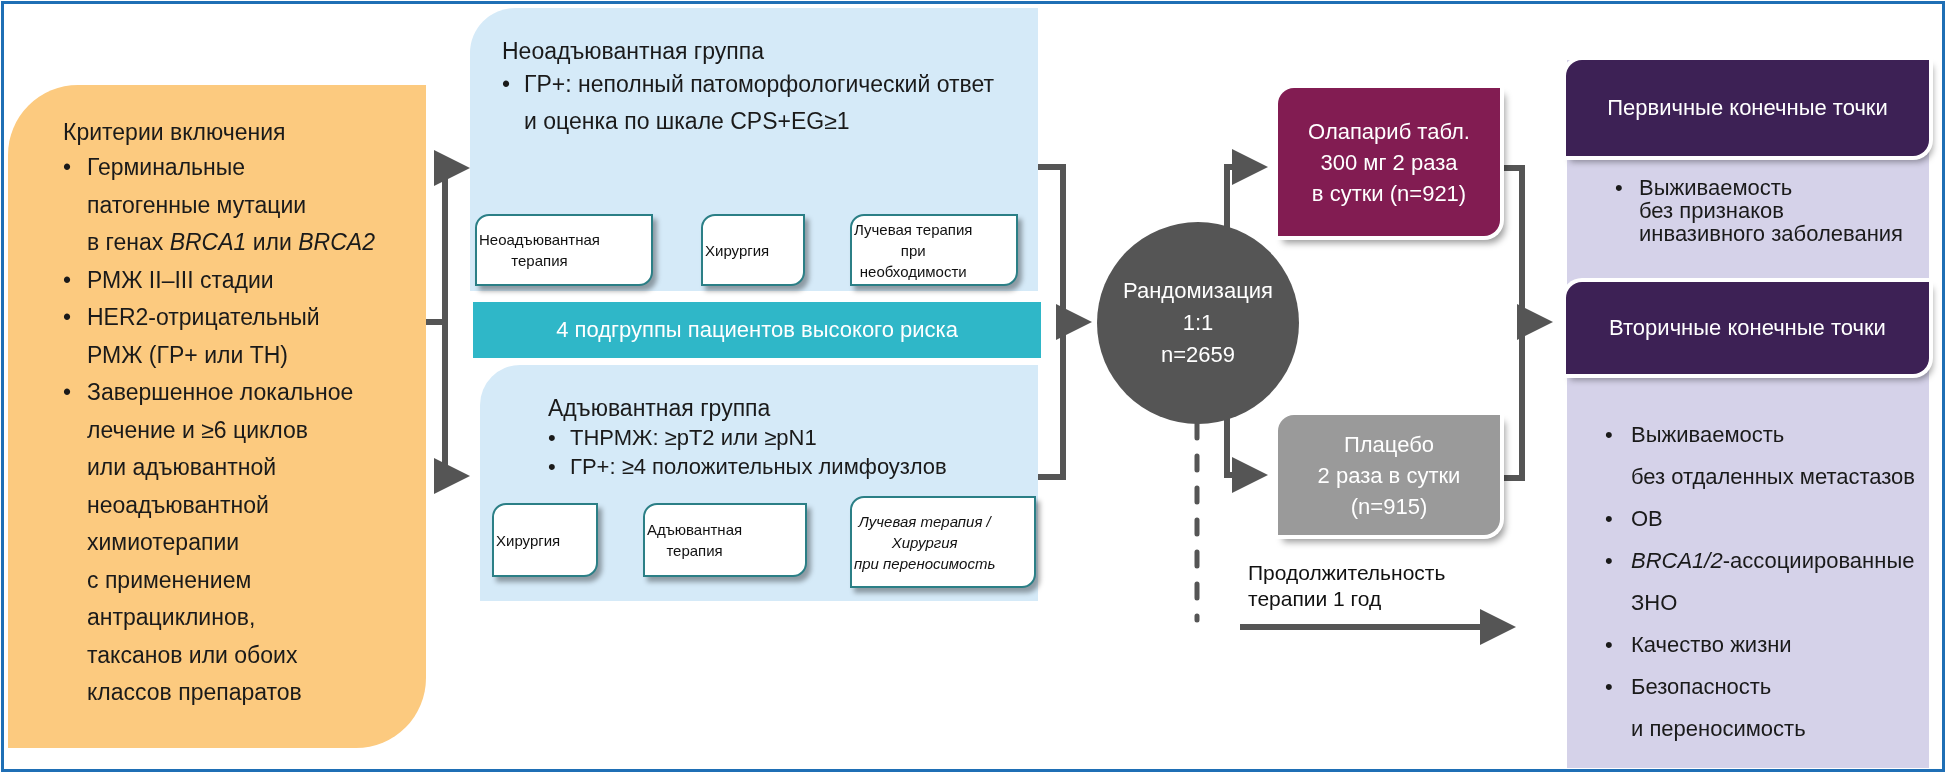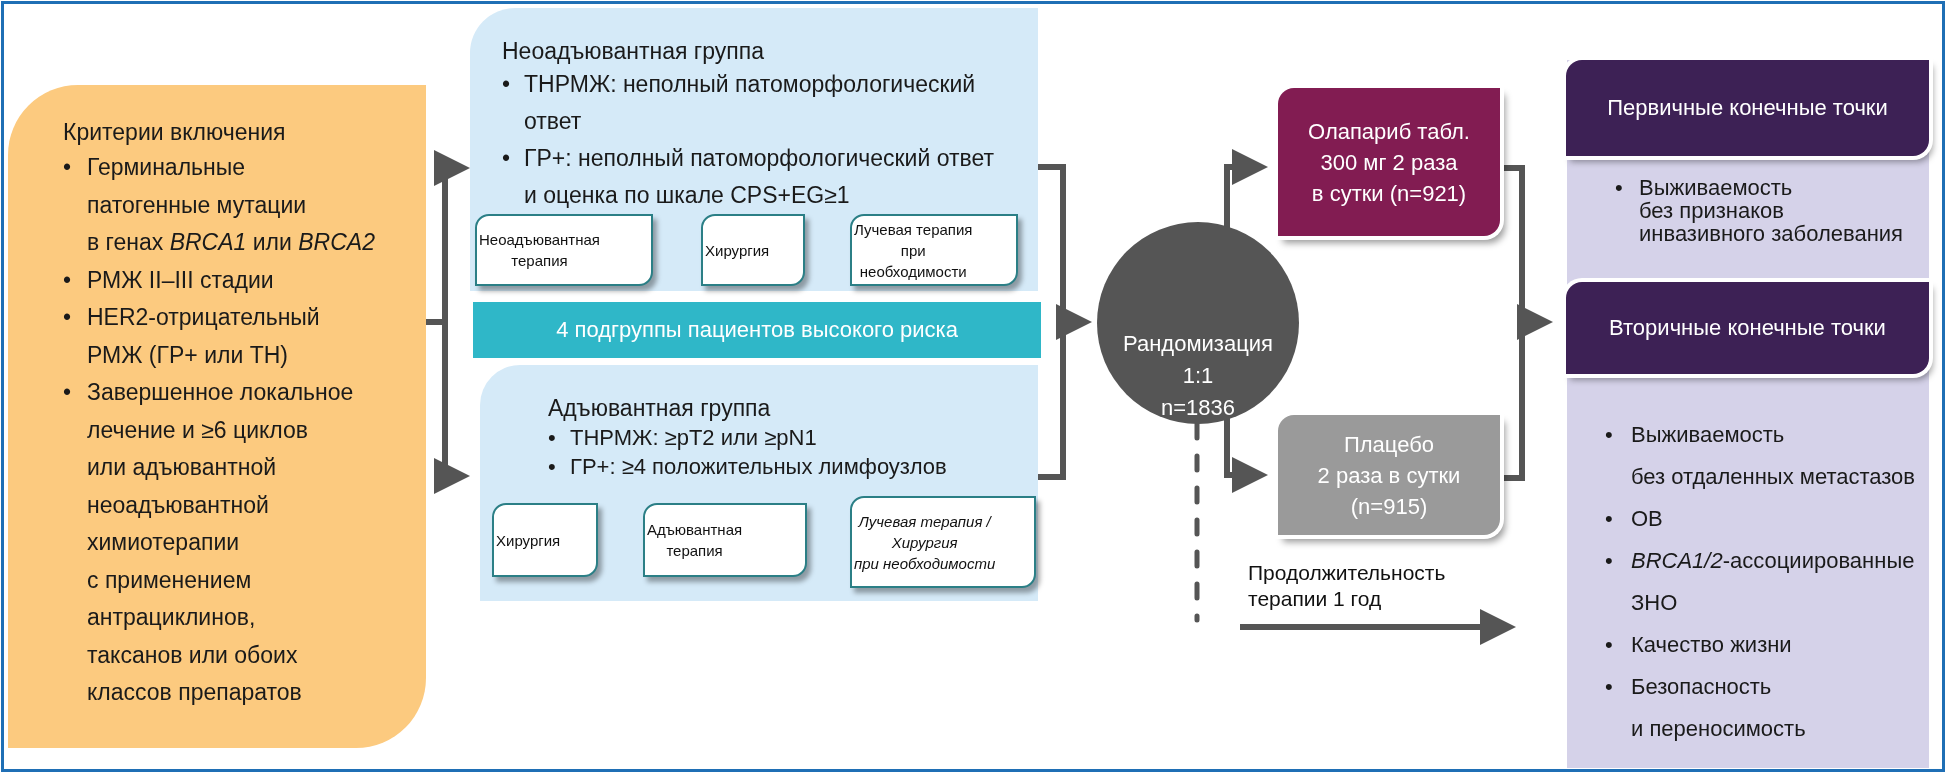--- a/index.html
+++ b/index.html
@@ -33,21 +33,21 @@
             color: #ffffff; font-size: 22px; display: flex; align-items: center; justify-content: center; }
 
   .step { background: #ffffff; border: 2px solid #2b7f86; border-radius: 14px 0 14px 0;
           box-shadow: 4px 5px 5px rgba(0,0,0,0.35); font-size: 15px; line-height: 21px;
           display: flex; align-items: center; justify-content: flex-start; text-align: center;
           color: #111; padding: 0 2px; }
 
   
   .circle { left: 1097px; top: 222px; width: 202px; height: 202px; border-radius: 50%;
             background: #555555; color: #ffffff; font-size: 22px; line-height: 32px;
-            display: flex; flex-direction: column; align-items: center; justify-content: flex-end; }
+            display: flex; flex-direction: column; align-items: center; justify-content: center; }
   .arm { color: #ffffff; font-size: 22px; line-height: 31px; text-align: center;
          display: flex; flex-direction: column; align-items: center; justify-content: center;
          border-radius: 16px 0 16px 0; box-shadow: 0 0 0 4px #ffffff, 5px 7px 7px rgba(0,0,0,0.4); }
   .olap { left: 1278px; top: 88px; width: 222px; height: 148px; background: #821c52; }
   .plac { left: 1278px; top: 415px; width: 222px; height: 120px; background: #9a9a9a; }
 
   .dur { left: 1248px; top: 560px; font-size: 21px; line-height: 26px; color: #111; }
 
   .ep-body { background: #d5d2e9; }
   .ep-head { background: #3d2155; color: #ffffff; font-size: 22px;
@@ -128,23 +128,20 @@
       <div>таксанов или обоих</div>
       <div>классов препаратов</div>
     </li>
   </ul>
 </div>
 
 <div class="abs neo">
   <div class="grp-title">Неоадъювантная группа</div>
   <ul>
     <li>
-        <div>ТНРМЖ: неполный патоморфологический ответ</div>
-      </li>
-    <li>
       <div>ГР+: неполный патоморфологический ответ</div>
       <div>и оценка по шкале CPS+EG≥1</div>
     </li>
   </ul>
 </div>
 <div class="abs step" style="left:475px;top:214px;width:178px;height:72px;">
   <div>
       <div>Неоадъювантная</div>
       <div>терапия</div>
     </div>
@@ -179,28 +176,28 @@
 <div class="abs step" style="left:643px;top:503px;width:164px;height:74px;">
   <div>
       <div>Адъювантная</div>
       <div>терапия</div>
     </div>
 </div>
 <div class="abs step" style="left:850px;top:496px;width:186px;height:92px;font-style:italic;">
   <div>
       <div>Лучевая терапия /</div>
       <div>Хирургия</div>
-      <div>при необходимости</div>
+      <div>при переносимость</div>
     </div>
 </div>
 
 <div class="abs circle">
   <div>Рандомизация</div>
   <div>1:1</div>
-  <div>n=1836</div>
+  <div>n=2659</div>
 </div>
 
 <div class="abs arm olap">
   <div>Олапариб табл.</div>
   <div>300 мг 2 раза</div>
   <div>в сутки (n=921)</div>
 </div>
 <div class="abs arm plac">
   <div>Плацебо</div>
   <div>2 раза в сутки</div>

